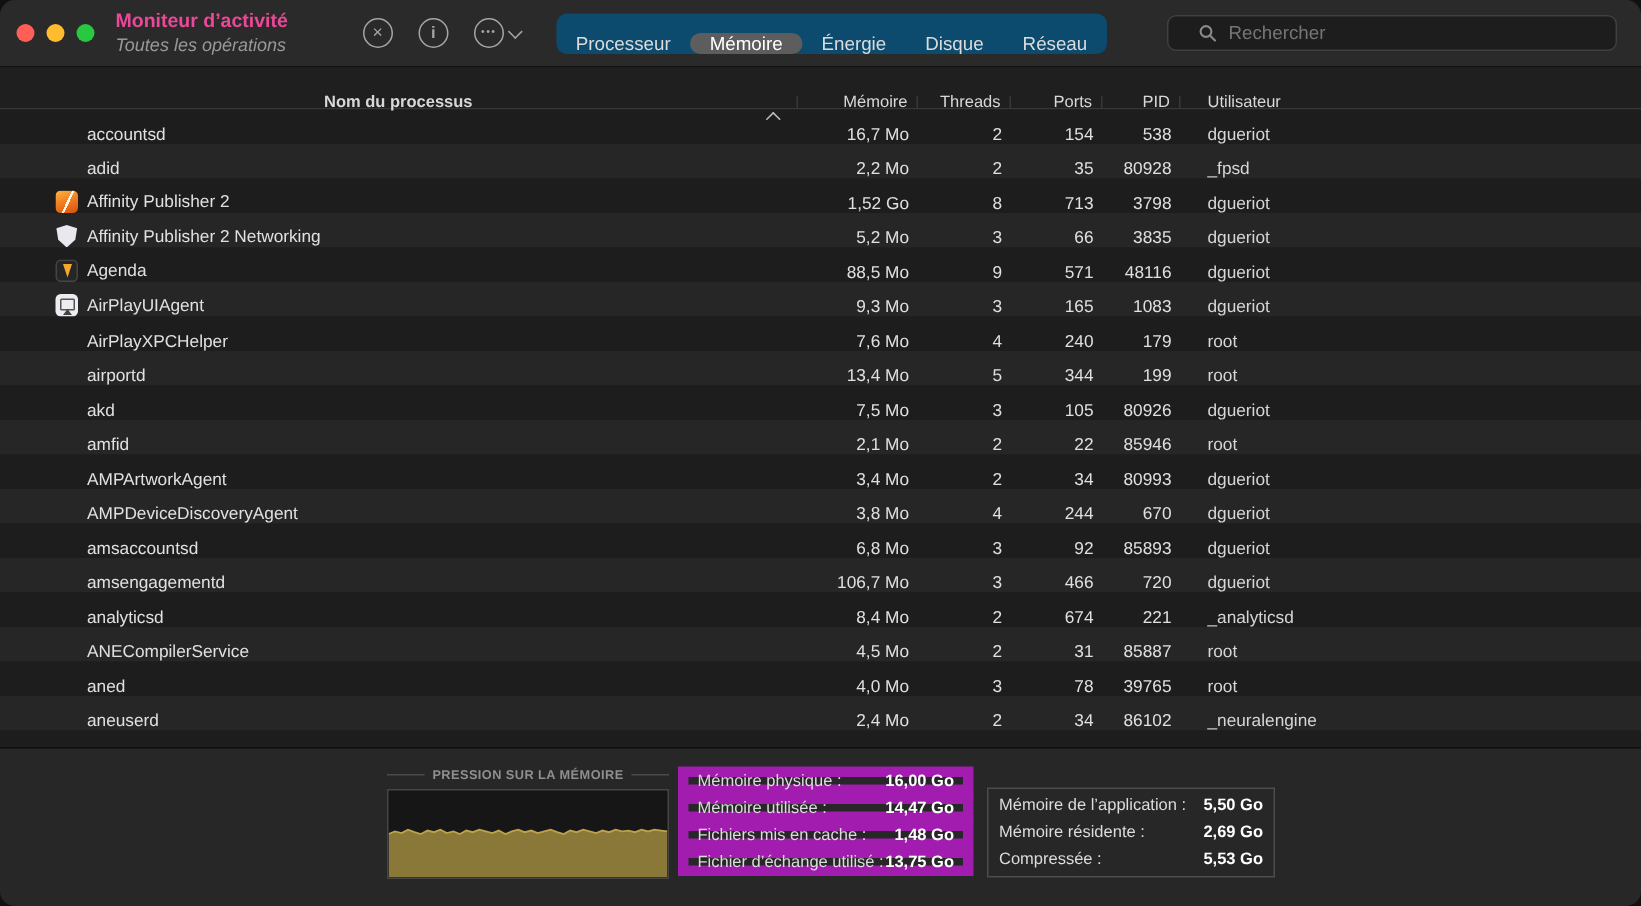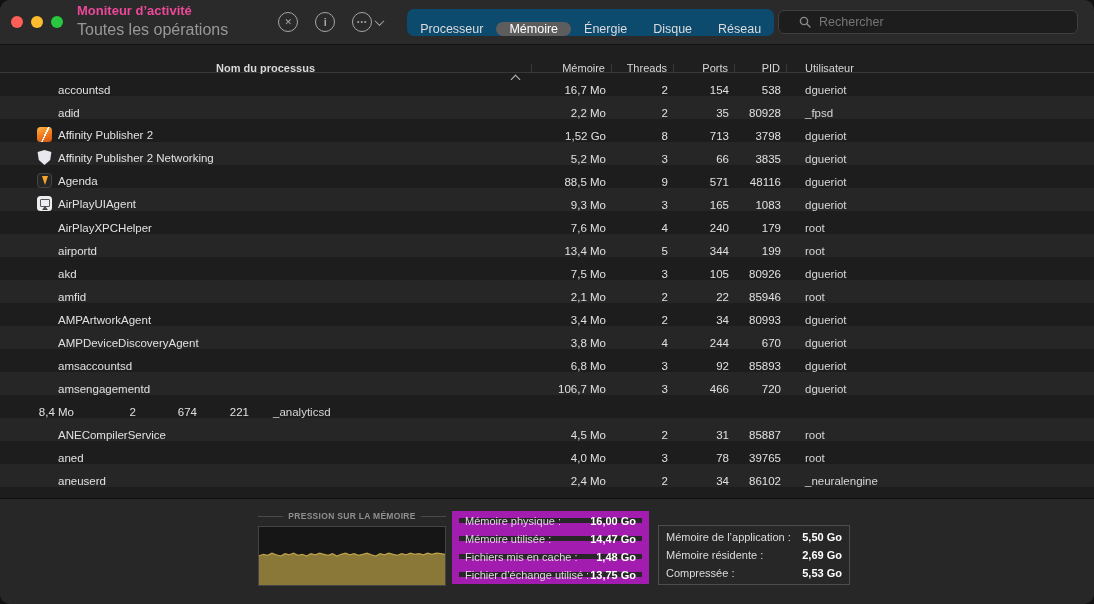--- a/index.html
+++ b/index.html
@@ -9,21 +9,21 @@
           display:flex;flex-direction:column;}
 
   
   .titlebar{height:44px;flex:none;background:#2a2a2a;display:flex;align-items:center;
             border-bottom:1px solid #121212;}
   .traffic-lights{display:flex;gap:8px;margin-left:11px;flex:none;}
   .light{width:12px;height:12px;border-radius:50%;}
   .light.red{background:#ff5f57}.light.yellow{background:#febc2e}.light.green{background:#28c840}
   .title-block{margin-left:14px;line-height:1.3;flex:none;}
   .title{font-size:13px;font-weight:bold;color:#ec4899;}
-  .subtitle{font-size:16px;color:#989898;}
+  .subtitle{font-size:12px;color:#989898;font-style:italic;}
   .toolbar-buttons{display:flex;align-items:center;gap:17px;margin-left:50px;flex:none;}
   .circle-btn{width:20px;height:20px;border-radius:50%;border:1.5px solid #a6a6a6;color:#a6a6a6;
               background:transparent;display:flex;align-items:center;justify-content:center;
               font-size:10px;padding:0;line-height:1;font-family:inherit;}
   .circle-btn .glyph-x{font-size:9px;transform:translateY(-0.5px);}
   .circle-btn .glyph-i{font-size:11px;font-weight:bold;font-style:normal;}
   .circle-btn .glyph-more{font-size:7px;letter-spacing:1px;transform:translateY(-1px);}
   .more-wrap{display:flex;align-items:center;gap:4px;}
   .chev-down{width:6px;height:6px;border-right:1.6px solid #a6a6a6;border-bottom:1.6px solid #a6a6a6;
              transform:rotate(45deg) translate(-1px,-1px);}
@@ -317,20 +317,24 @@
           <span class="icon-slot"></span>
           <span class="txt">amsengagementd</span>
         </div>
         <div class="cell col-mem num">106,7 Mo</div>
         <div class="cell col-threads num">3</div>
         <div class="cell col-ports num">466</div>
         <div class="cell col-pid num">720</div>
         <div class="cell col-user">dgueriot</div>
       </div>
       <div class="row even">
+        <div class="cell col-name">
+          <span class="icon-slot"></span>
+          <span class="txt">analyticsd</span>
+        </div>
         <div class="cell col-mem num">8,4 Mo</div>
         <div class="cell col-threads num">2</div>
         <div class="cell col-ports num">674</div>
         <div class="cell col-pid num">221</div>
         <div class="cell col-user">_analyticsd</div>
       </div>
       <div class="row odd">
         <div class="cell col-name">
           <span class="icon-slot"></span>
           <span class="txt">ANECompilerService</span>

